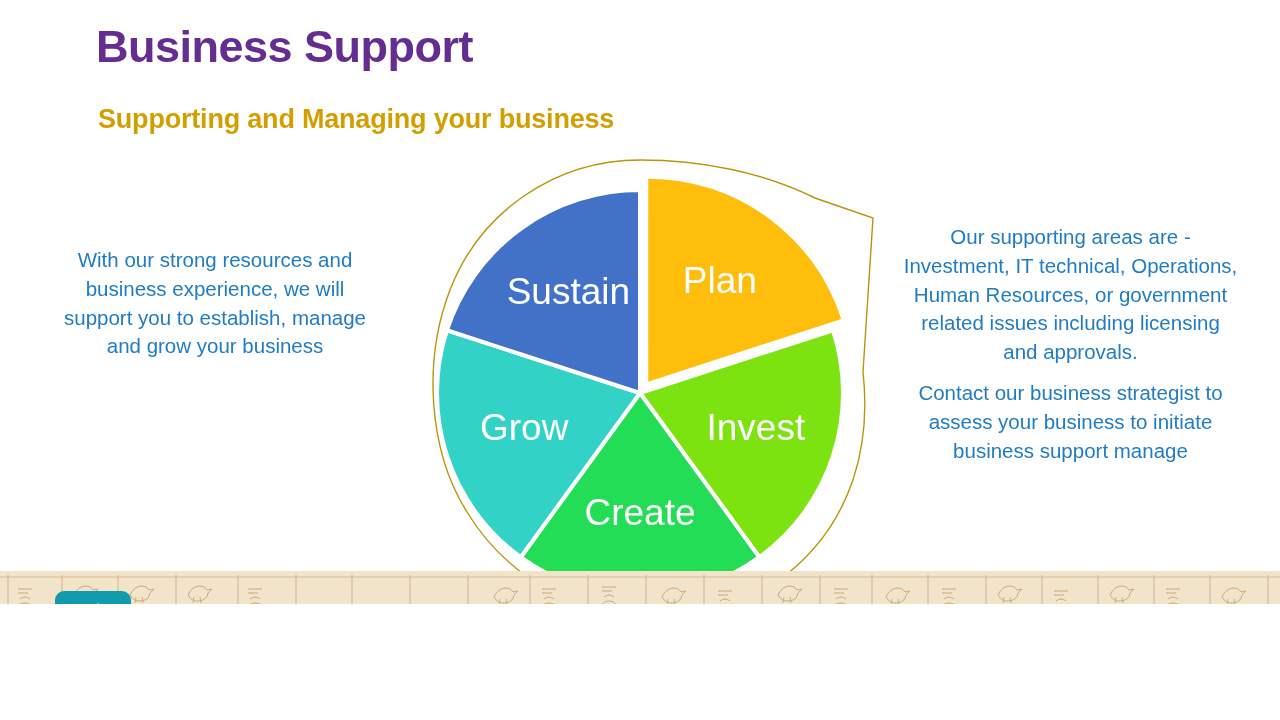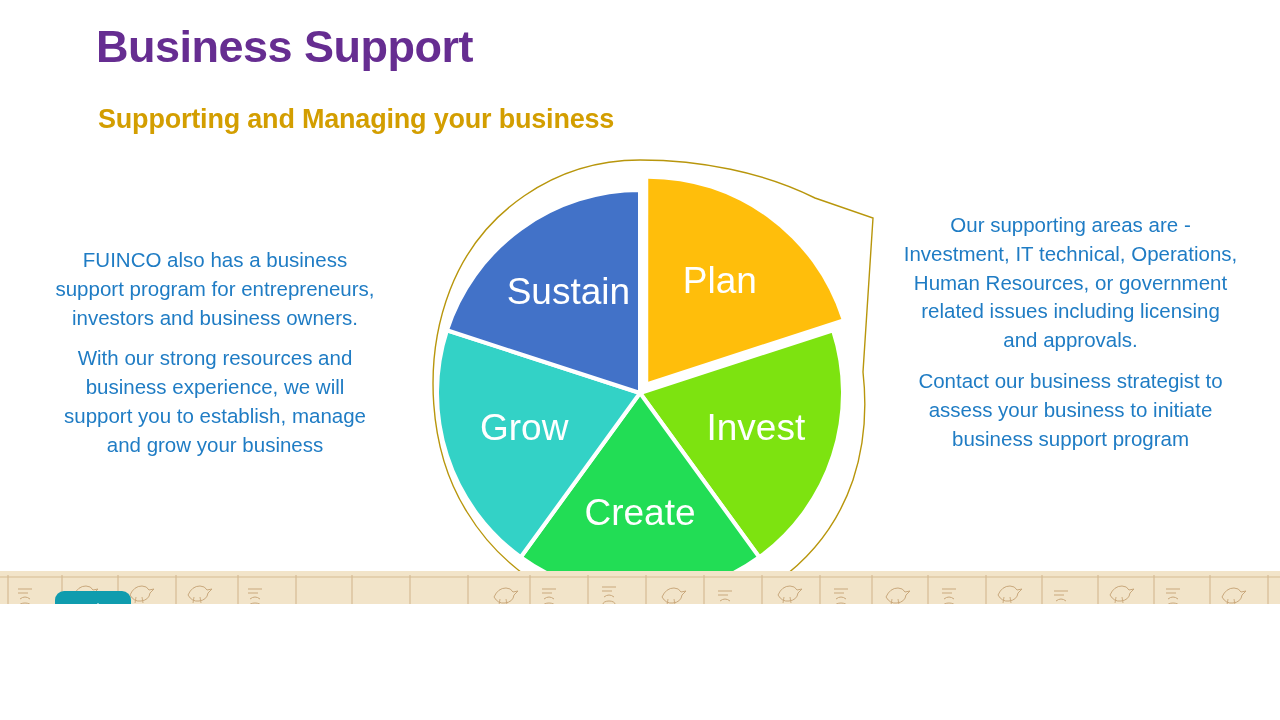--- a/index.html
+++ b/index.html
@@ -25,21 +25,21 @@
 
   
   .bodycol{
     position:absolute;
     color:#1F7CC4;
     font-size:20.5px;line-height:28.8px;
     text-align:center;
     font-weight:400;
   }
   #left-col{left:50px;top:246px;width:330px;}
-  #right-col{left:903px;top:211px;width:335px;}
+  #right-col{left:903px;top:223px;width:335px;}
   .para{margin:0;}
   .para + .para{margin-top:12px;}
 
   
   #wheel{position:absolute;left:395px;top:150px;width:500px;height:490px;}
   #wheel svg{display:block;width:500px;height:490px;overflow:visible;}
   .slice-label{
     fill:#ffffff;
     font-family:"Liberation Sans", sans-serif;
     font-size:37px;
@@ -62,27 +62,26 @@
 </style>
 </head>
 <body>
 
 <div id="slide">
 
   <div id="title">Business Support</div>
   <div id="subtitle">Supporting and Managing your business</div>
 
   <div id="left-col" class="bodycol">
-    <p class="para">FUINCO also has a business support program for entrepreneurs, investors and business owners.</p>
     <p class="para">With our strong resources and business experience, we will support you to establish, manage and grow your business</p>
   </div>
 
   <div id="right-col" class="bodycol">
     <p class="para">Our supporting areas are - Investment, IT technical, Operations, Human Resources, or government related issues including licensing and approvals.</p>
-    <p class="para">Contact our business strategist to assess your business to initiate business support program</p>
+    <p class="para">Contact our business strategist to assess your business to initiate business support manage</p>
   </div>
 
   <div id="wheel">
     <svg viewBox="0 0 500 490" xmlns="http://www.w3.org/2000/svg">
 
       <path id="wheel-outline" fill="none" stroke="#B8960C" stroke-width="1.4" d="M 245 10
                C 160 10, 85 62, 55 140
                C 28 210, 33 300, 72 362
                C 112 428, 188 470, 262 470
                C 352 470, 430 412, 458 330

